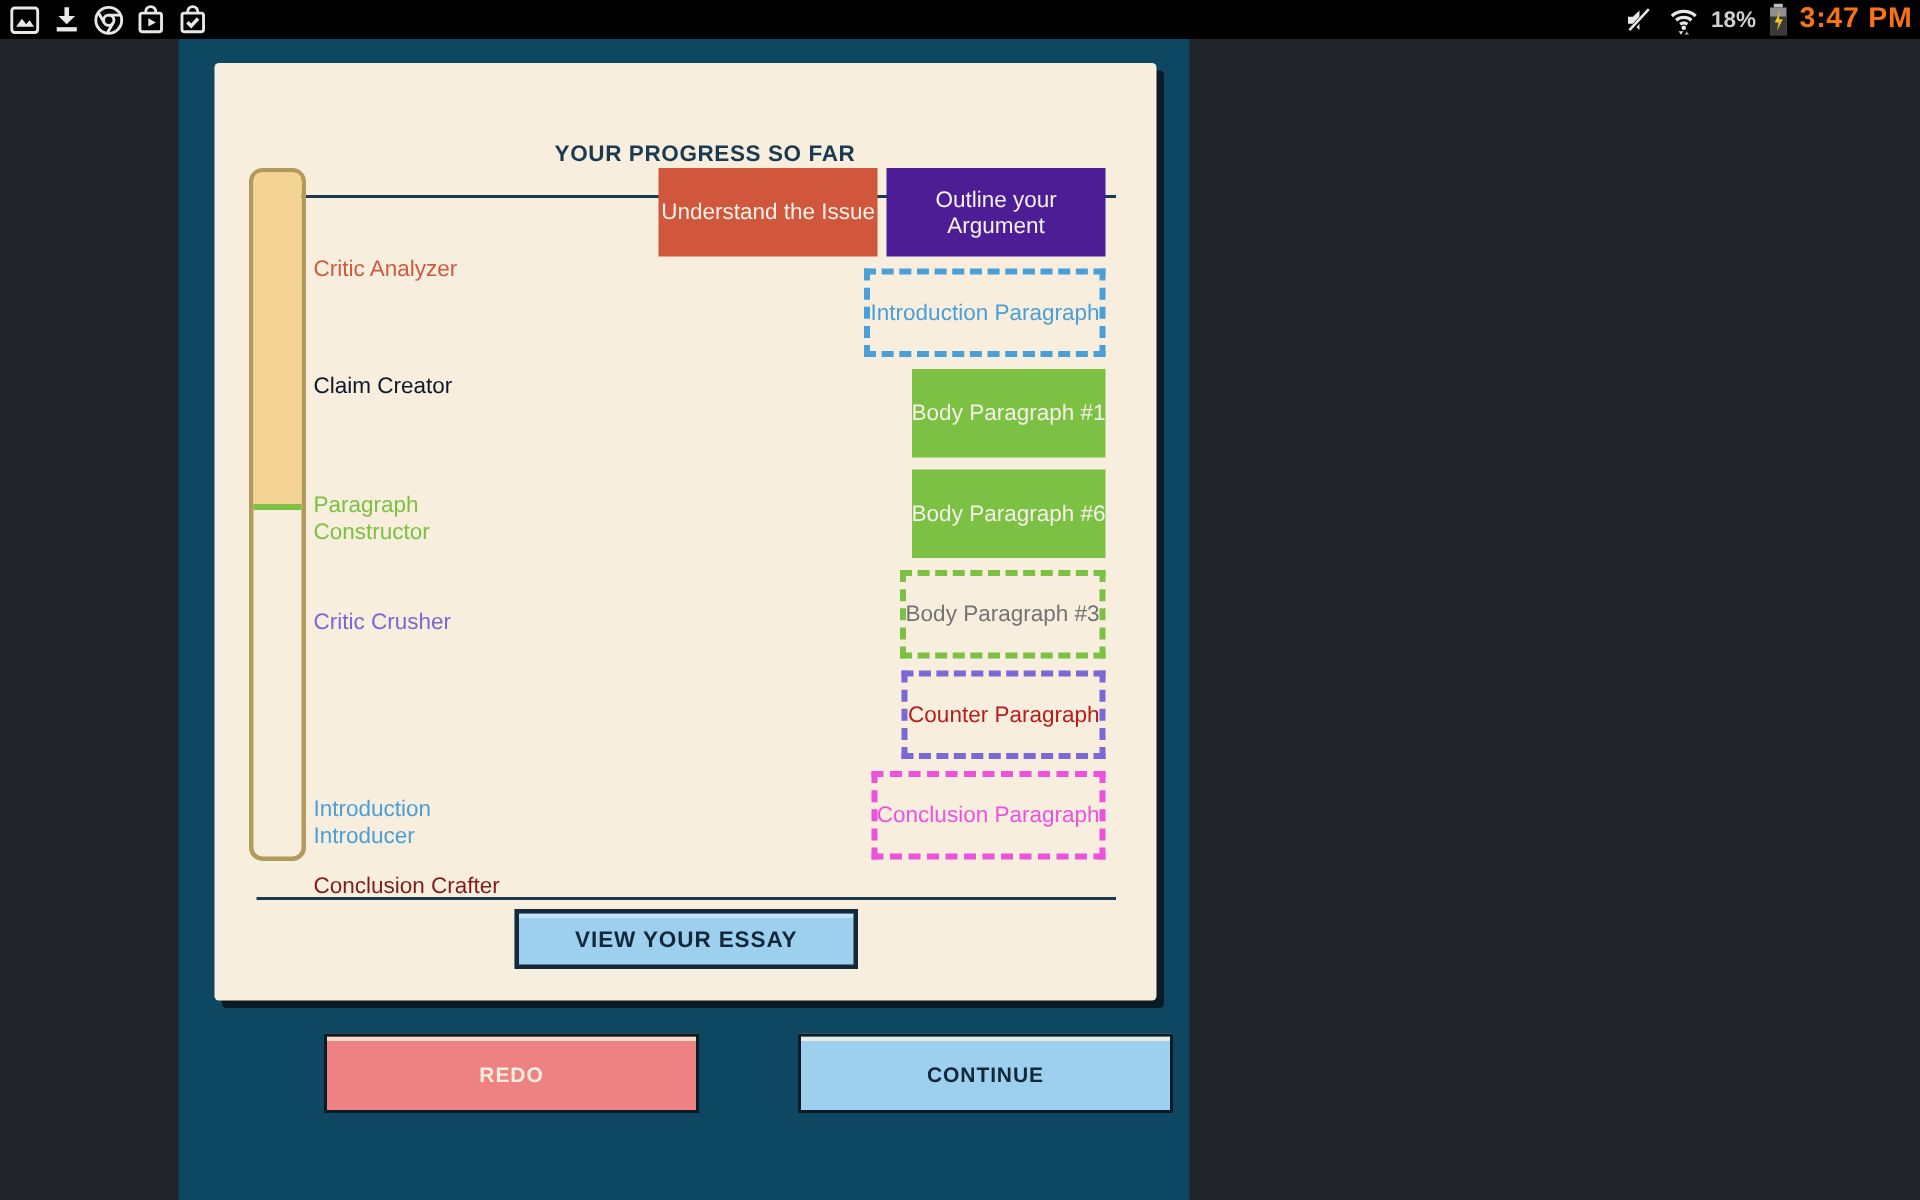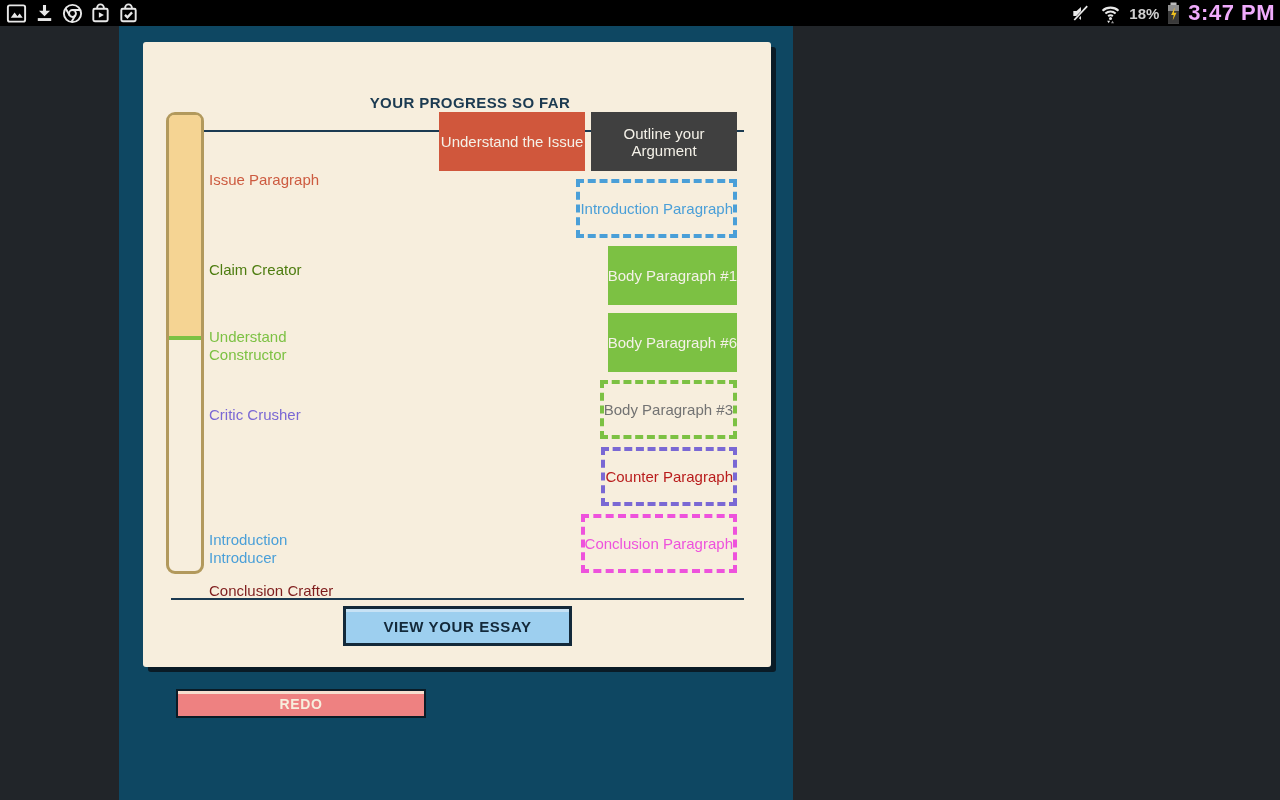--- a/index.html
+++ b/index.html
@@ -6,21 +6,21 @@
   *{box-sizing:border-box;font-family:"Liberation Sans",sans-serif;}
   .screen{position:relative;width:1280px;height:800px;background:#212529;overflow:hidden;}
 
   
   .status-bar{position:absolute;left:0;top:0;width:1280px;height:26px;background:#000;
     display:flex;align-items:center;justify-content:space-between;padding:0 5px;}
   .sb-left{display:flex;align-items:center;gap:5px;height:26px;}
   .sb-right{display:flex;align-items:center;gap:7px;height:26px;font-weight:bold;}
   .sb-icon{width:23px;height:23px;display:block;}
   .sb-text{color:#cfcfcf;font-size:15px;}
-  .sb-time{color:#f0abfc;font-size:22px;letter-spacing:0.5px;}
+  .sb-time{color:#f97316;font-size:19px;letter-spacing:0.5px;}
 
   
   .app-panel{position:absolute;left:119px;top:26px;width:674px;height:774px;background:#0e4762;}
 
   
   .card{position:absolute;left:24px;top:16px;width:628px;height:625px;background:#f7eedd;
     border-radius:3px;box-shadow:5px 5px 0 #0a1b26;}
   .card-title{position:absolute;left:0;top:52px;width:100%;text-align:center;
     font-size:15px;font-weight:bold;color:#1b3a51;letter-spacing:0.4px;padding-left:26px;}
   .divider{position:absolute;left:28px;width:573px;height:0;border-top:2px solid #1b3a51;}
@@ -30,50 +30,50 @@
   
   .track{position:absolute;left:23px;top:70px;width:38px;height:462px;
     border:3px solid #b2995c;border-radius:9px;}
   .track-fill{position:absolute;left:0;top:0;width:100%;height:221px;background:#f5d493;
     border-radius:5px 5px 0 0;}
   .track-marker{position:absolute;left:0;top:221px;width:100%;height:4px;background:#7cc143;}
 
   
   .milestone{position:absolute;left:66px;font-size:15px;line-height:18px;}
   .m0{top:129px;white-space:nowrap;color:#cd5b40;}
-  .m1{top:219px;white-space:nowrap;color:#4d7c0f;}
+  .m1{top:207px;white-space:nowrap;color:#0f172a;}
   .m2{top:286px;max-width:105px;color:#7cc143;}
   .m3{top:364px;white-space:nowrap;color:#7a68d4;}
   .m4{top:443px;max-width:105px;color:#4a9fd8;margin-top:46px;}
   .m5{top:540px;white-space:nowrap;color:#7f1d1d;}
 
   
   .steps{position:absolute;left:255px;top:70px;width:339px;display:flex;flex-direction:column;gap:8px;align-items:flex-end;}
   .step-row{display:flex;gap:6px;}
   .step{height:59px;display:flex;align-items:center;justify-content:center;
     font-size:15px;text-align:center;}
   .step-row .step{flex:1;}
   .solid{color:#f4f1e8;}
   .solid.red{background:#d0573c;}
-  .solid.orange{background:#404040;}
+  .solid.orange{background:#4c1d95;}
   .solid.green{background:#7cc143;}
   .dashed{background:transparent;border:4px dashed;}
   .dashed.blue{border-color:#4a9fd8;color:#4a9fd8;}
   .dashed.green{border-color:#7cc143;color:#737373;}
   .dashed.purple{border-color:#7a68d4;color:#b91c1c;}
   .dashed.magenta{border-color:#ee52dc;color:#ee52dc;}
 
   
   .btn{display:flex;align-items:center;justify-content:center;font-weight:bold;
     letter-spacing:0.6px;cursor:pointer;}
   .view-essay{position:absolute;left:200px;top:564px;width:229px;height:40px;
     background:#9dcfef;border:3px solid #13293a;color:#13293a;font-size:15px;
     box-shadow:inset 0 3px 0 #c7e2f5;}
-  .footer-btn{position:absolute;top:663px;width:250px;height:29px;font-size:14px;
-    border:2px solid #0a1b26;box-shadow:inset 0 3px 0 rgba(247,238,221,0.85);}
+  .footer-btn{position:absolute;top:663px;width:250px;height:53px;font-size:14px;
+    border:2px solid #0a1b26;box-shadow:inset 0 3px 0 rgba(247,238,221,0.85);margin-left:40px;}
   .redo{left:57px;background:#ee8181;color:#f7eedd;}
   .continue{left:373px;background:#9dcfef;color:#13293a;}
 </style>
 </head>
 <body>
 
 <div class="screen">
 
   <div class="status-bar">
     <div class="sb-left">
@@ -130,23 +130,23 @@
 
     <div class="card">
       <div class="card-title">YOUR PROGRESS SO FAR</div>
       <div class="divider top"></div>
 
       <div class="track">
         <div class="track-fill"></div>
         <div class="track-marker"></div>
       </div>
 
-      <div class="milestone m0">Issue Paragraph</div>
+      <div class="milestone m0">Critic Analyzer</div>
       <div class="milestone m1">Claim Creator</div>
-      <div class="milestone m2">Understand Constructor</div>
+      <div class="milestone m2">Paragraph Constructor</div>
       <div class="milestone m3">Critic Crusher</div>
       <div class="milestone m4">Introduction Introducer</div>
       <div class="milestone m5">Conclusion Crafter</div>
 
       <div class="steps">
         <div class="step-row">
           <div class="step solid red">Understand the Issue</div>
           <div class="step solid orange">Outline your Argument</div>
         </div>
         <div class="step dashed blue">Introduction Paragraph</div>
@@ -155,15 +155,16 @@
         <div class="step dashed green">Body Paragraph #3</div>
         <div class="step dashed purple">Counter Paragraph</div>
         <div class="step dashed magenta">Conclusion Paragraph</div>
       </div>
 
       <div class="divider bottom"></div>
       <div class="btn view-essay">VIEW YOUR ESSAY</div>
     </div>
 
     <div class="btn footer-btn redo">REDO</div>
+    <div class="btn footer-btn continue">CONTINUE</div>
   </div>
 
 </div>
 
 </body></html>

